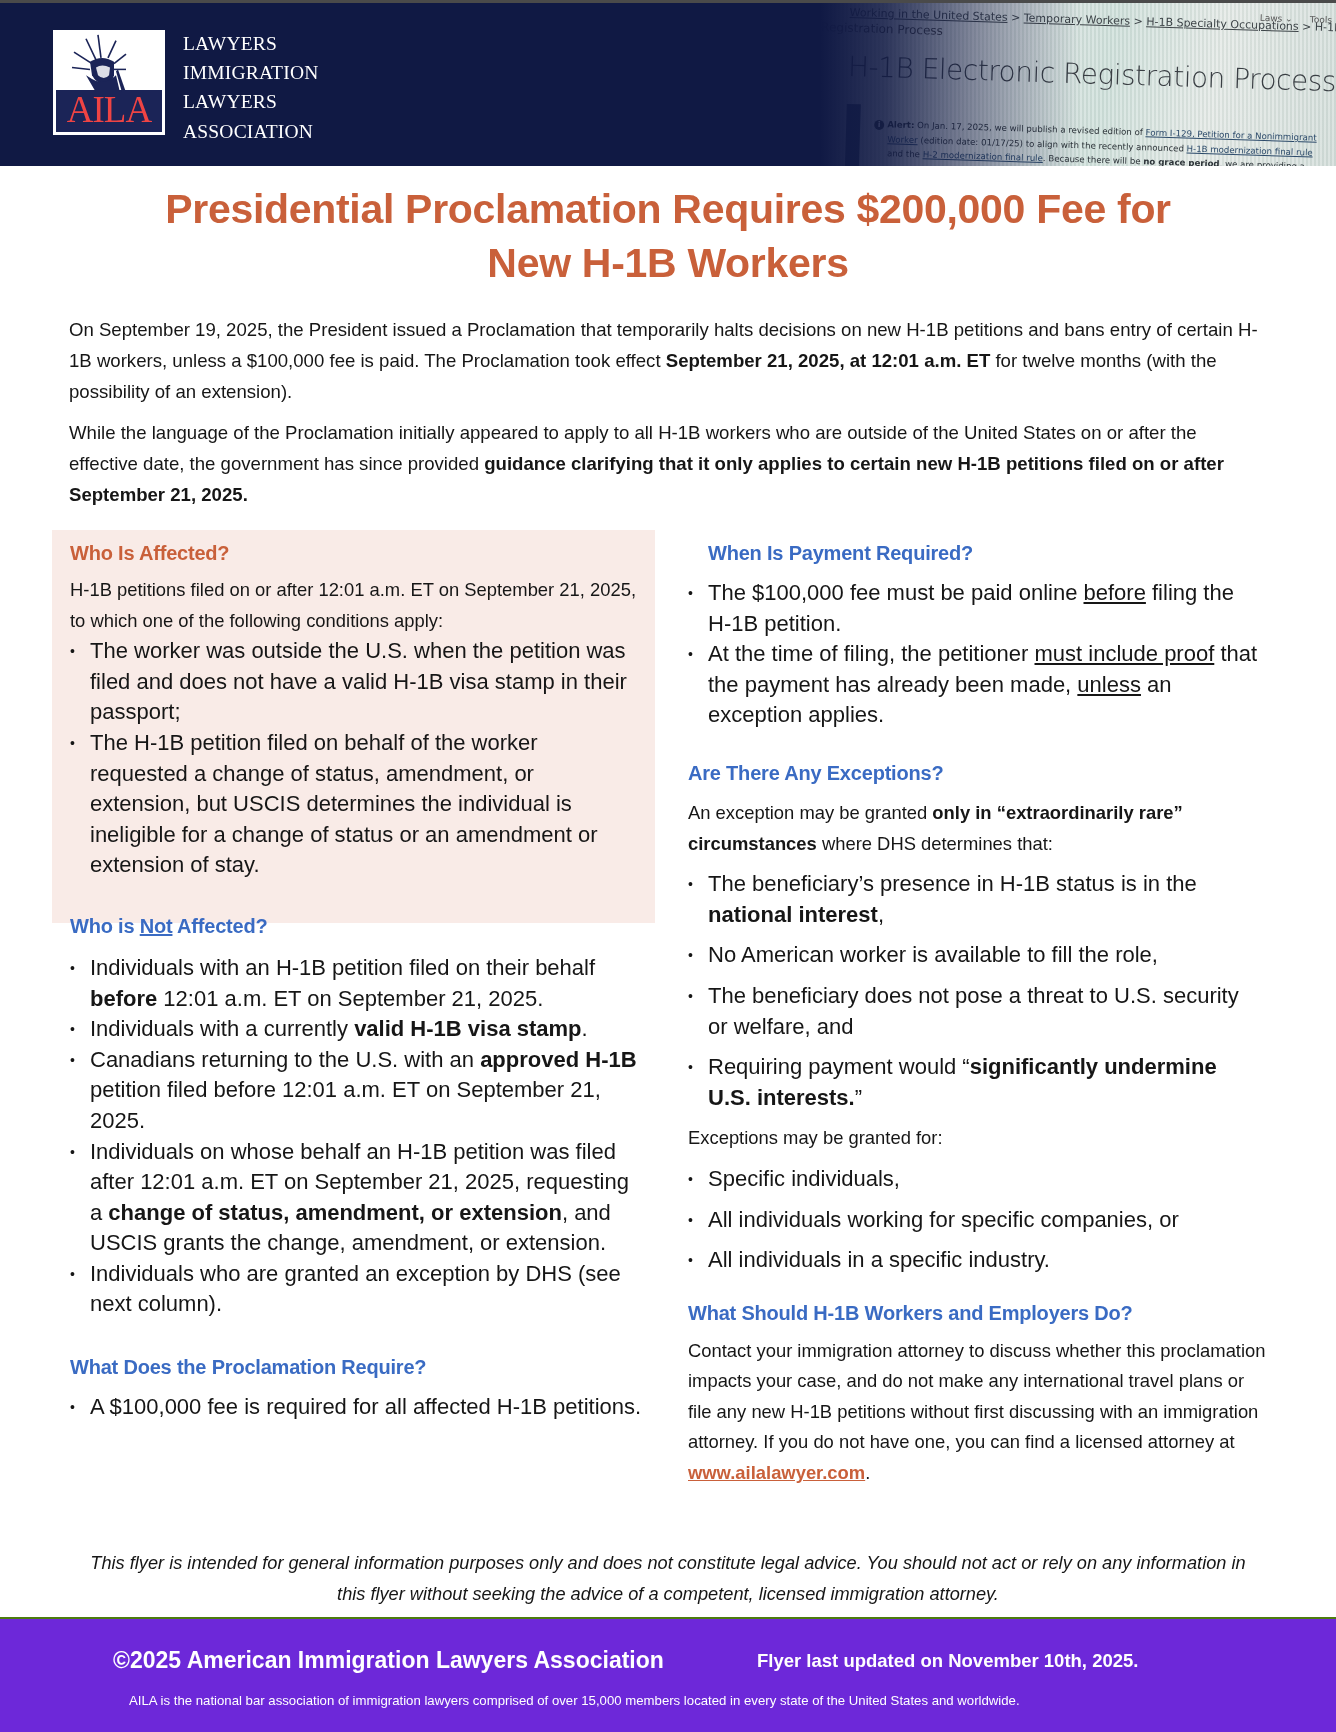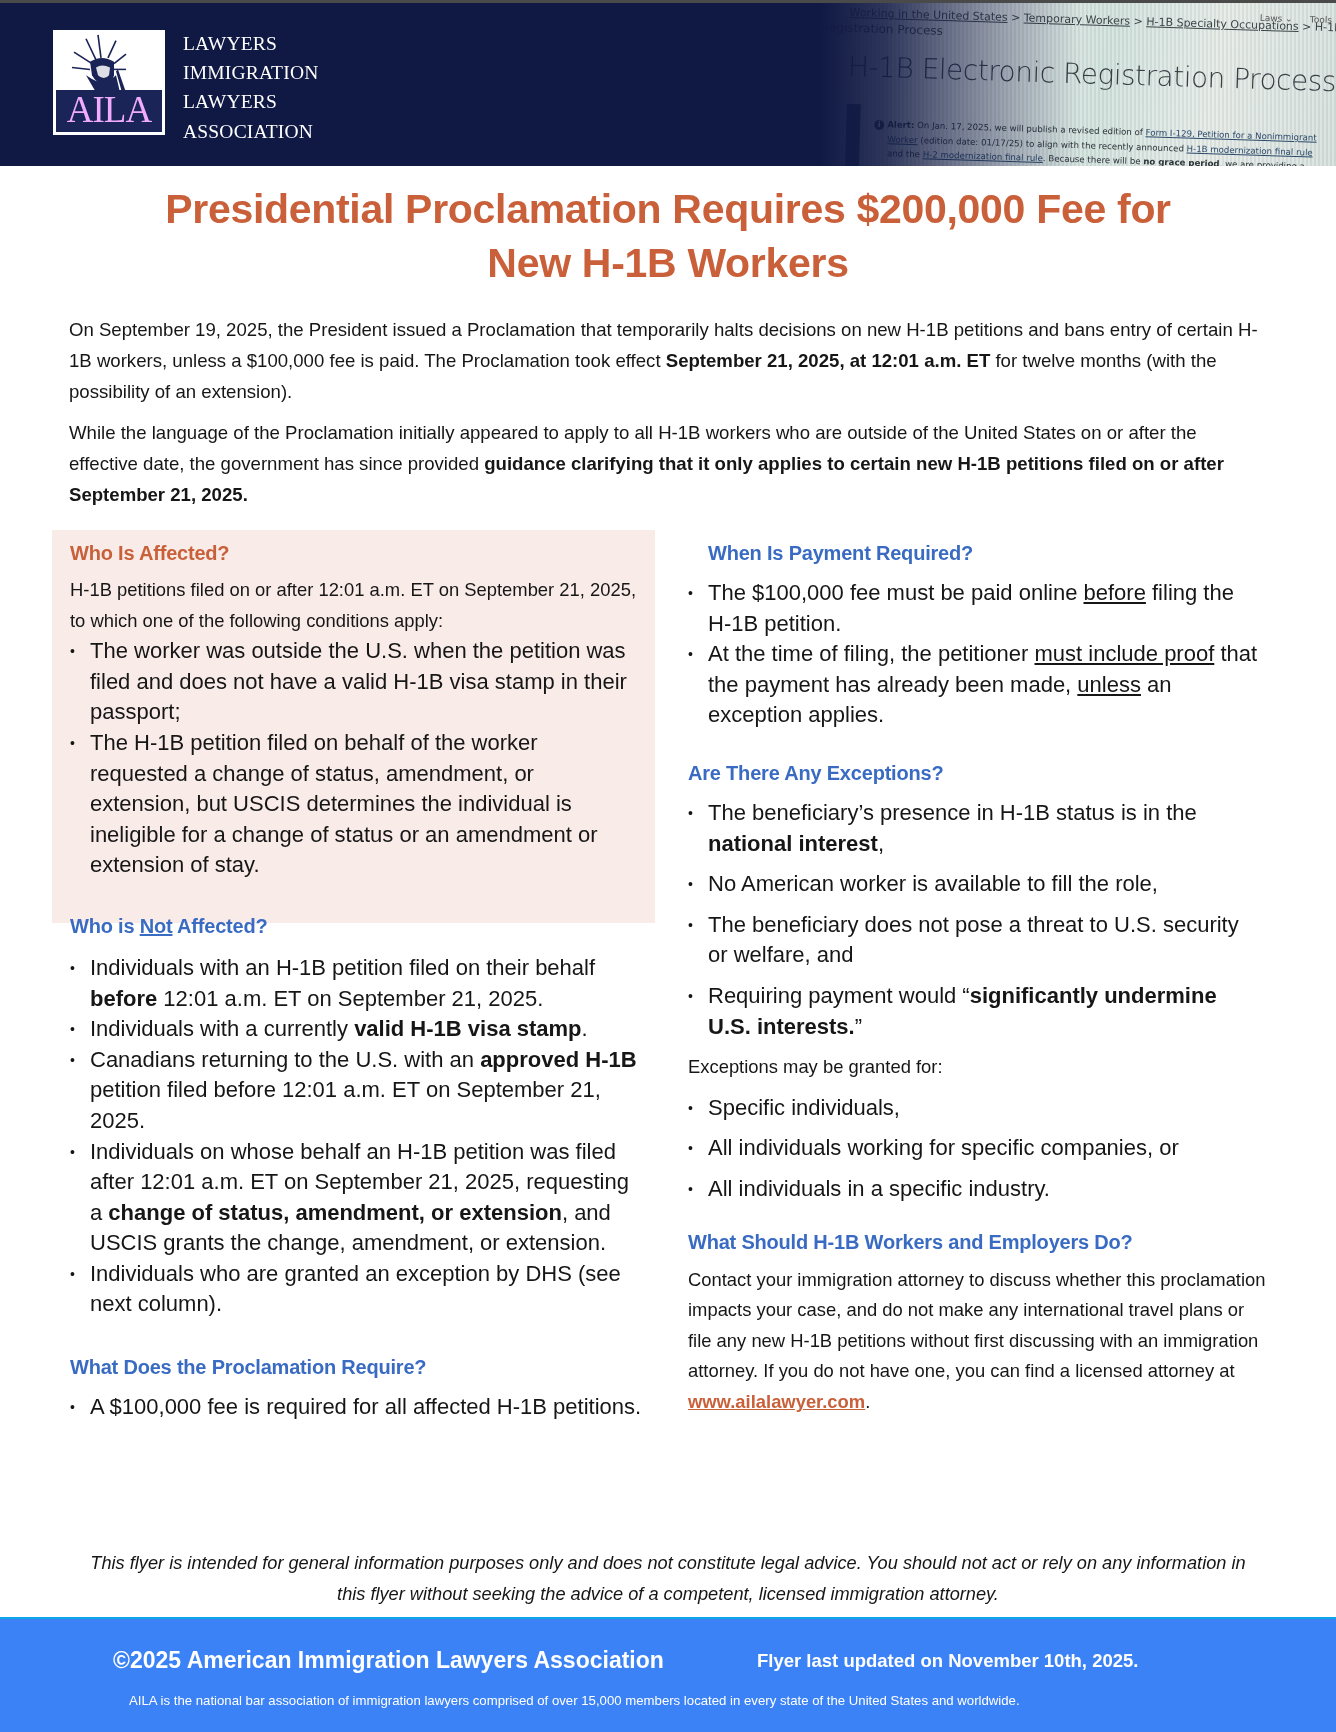--- a/index.html
+++ b/index.html
@@ -5,21 +5,21 @@
   * { box-sizing: border-box; margin: 0; padding: 0; }
   html, body { width: 1336px; height: 1732px; background: #ffffff; overflow: hidden; }
   body { position: relative; font-family: "Liberation Sans", "DejaVu Sans", sans-serif; color: #161616; }
 
   
   .topstrip { position: absolute; left: 0; top: 0; width: 1336px; height: 3px; background: #4a4a4a; }
   .header { position: absolute; left: 0; top: 3px; width: 1336px; height: 163px; background: #101944; overflow: hidden; }
   .logo-box { position: absolute; left: 53px; top: 27px; width: 112px; height: 105px; border: 3px solid #ffffff; background: #1b2457; }
   .logo-sky { position: absolute; left: 0; top: 0; width: 100%; height: 58%; background: #ffffff; }
   .logo-statue { position: absolute; left: 0; top: 0; width: 100%; height: 60%; }
-  .logo-text { position: absolute; left: 2px; right: 2px; bottom: 2px; text-align: center; color: #f0abfc;
+  .logo-text { position: absolute; left: 2px; right: 2px; bottom: 2px; text-align: center; color: #ef4444;
                font-family: "Liberation Serif", "DejaVu Serif", serif; font-size: 37px; line-height: 40px; letter-spacing: -1px; margin-top: 48px; }
   .org-name { position: absolute; left: 183px; top: 26px; color: #ffffff; font-family: "Liberation Serif", "DejaVu Serif", serif;
               font-size: 19.5px; line-height: 29.2px; letter-spacing: 0.2px; }
   .org-name div { white-space: nowrap; }
 
   .photo { position: absolute; left: 820px; top: 0; width: 516px; height: 163px; overflow: hidden;
            background: linear-gradient(100deg, #c8ccd0 0%, #dfe3e2 30%, #cfe0db 55%, #e4e9e6 75%, #d3ddda 100%); }
   .photo::after { content: ""; position: absolute; inset: 0;
            background: repeating-linear-gradient(90deg, rgba(255,255,255,0.18) 0px, rgba(255,255,255,0.18) 2px, rgba(150,170,160,0.14) 2px, rgba(150,170,160,0.14) 4px); }
   .photo-fade { position: absolute; left: 0; top: 0; width: 260px; height: 100%; z-index: 3;
@@ -60,21 +60,21 @@
   ul.bul li::before { content: "\2022"; position: absolute; left: 0; top: 0; font-size: 14px; color: #161616; }
   ul.spaced li { margin-bottom: 10px; }
 
   .link { color: #c9603a; font-weight: bold; text-decoration: underline; }
 
   
   .disclaimer { position: absolute; left: 90px; top: 1548px; width: 1156px; text-align: center; font-style: italic;
                 font-size: 18.2px; line-height: 31px; color: #161616; }
 
   
-  .footer { position: absolute; left: 0; top: 1617px; width: 1336px; height: 115px; background: #3b82f6; border-top: 2px solid #0ea5e9; padding-left: 12px; }
+  .footer { position: absolute; left: 0; top: 1617px; width: 1336px; height: 115px; background: #6d28d9; border-top: 2px solid #4d7c0f; padding-left: 12px; }
   .footer-copy { position: absolute; left: 113px; top: 26px; color: #ffffff; font-weight: bold; font-size: 23px; line-height: 30px; white-space: nowrap; }
   .footer-updated { position: absolute; left: 757px; top: 29px; color: #ffffff; font-weight: bold; font-size: 18.5px; line-height: 26px; white-space: nowrap; }
   .footer-about { position: absolute; left: 129px; top: 73px; color: #ffffff; font-weight: normal; font-size: 13.2px; line-height: 18px; white-space: nowrap; }
 </style>
 </head>
 <body>
 
 <div class="topstrip"></div>
 <header class="header">
   <div class="logo-box">
@@ -172,20 +172,21 @@
   <div>
     <h2 class="sec blue" style="padding-left:20px;">When Is Payment Required?</h2>
     <ul class="bul" style="margin-top:10px; width:570px;">
       <li><span>The $100,000 fee must be paid online </span><u>before</u><span> filing the H-1B petition.</span></li>
       <li><span>At the time of filing, the petitioner </span><u>must include proof</u><span> that the payment has already been made, </span><u>unless</u><span> an exception applies.</span></li>
     </ul>
   </div>
 
   <div style="margin-top:27px;">
     <h2 class="sec blue">Are There Any Exceptions?</h2>
+    <p class="body" style="margin-top:10px; width:560px;"><span>An exception may be granted </span><b>only in “extraordinarily rare” circumstances</b><span> where DHS determines that:</span></p>
     <ul class="bul spaced" style="margin-top:10px; width:565px;">
       <li><span>The beneficiary’s presence in H-1B status is in the </span><b>national interest</b><span>,</span></li>
       <li><span>No American worker is available to fill the role,</span></li>
       <li><span>The beneficiary does not pose a threat to U.S. security or welfare, and</span></li>
       <li><span>Requiring payment would “</span><b>significantly undermine U.S. interests.</b><span>”</span></li>
     </ul>
     <p class="body">Exceptions may be granted for:</p>
     <ul class="bul spaced" style="margin-top:10px;">
       <li>Specific individuals,</li>
       <li>All individuals working for specific companies, or</li>

